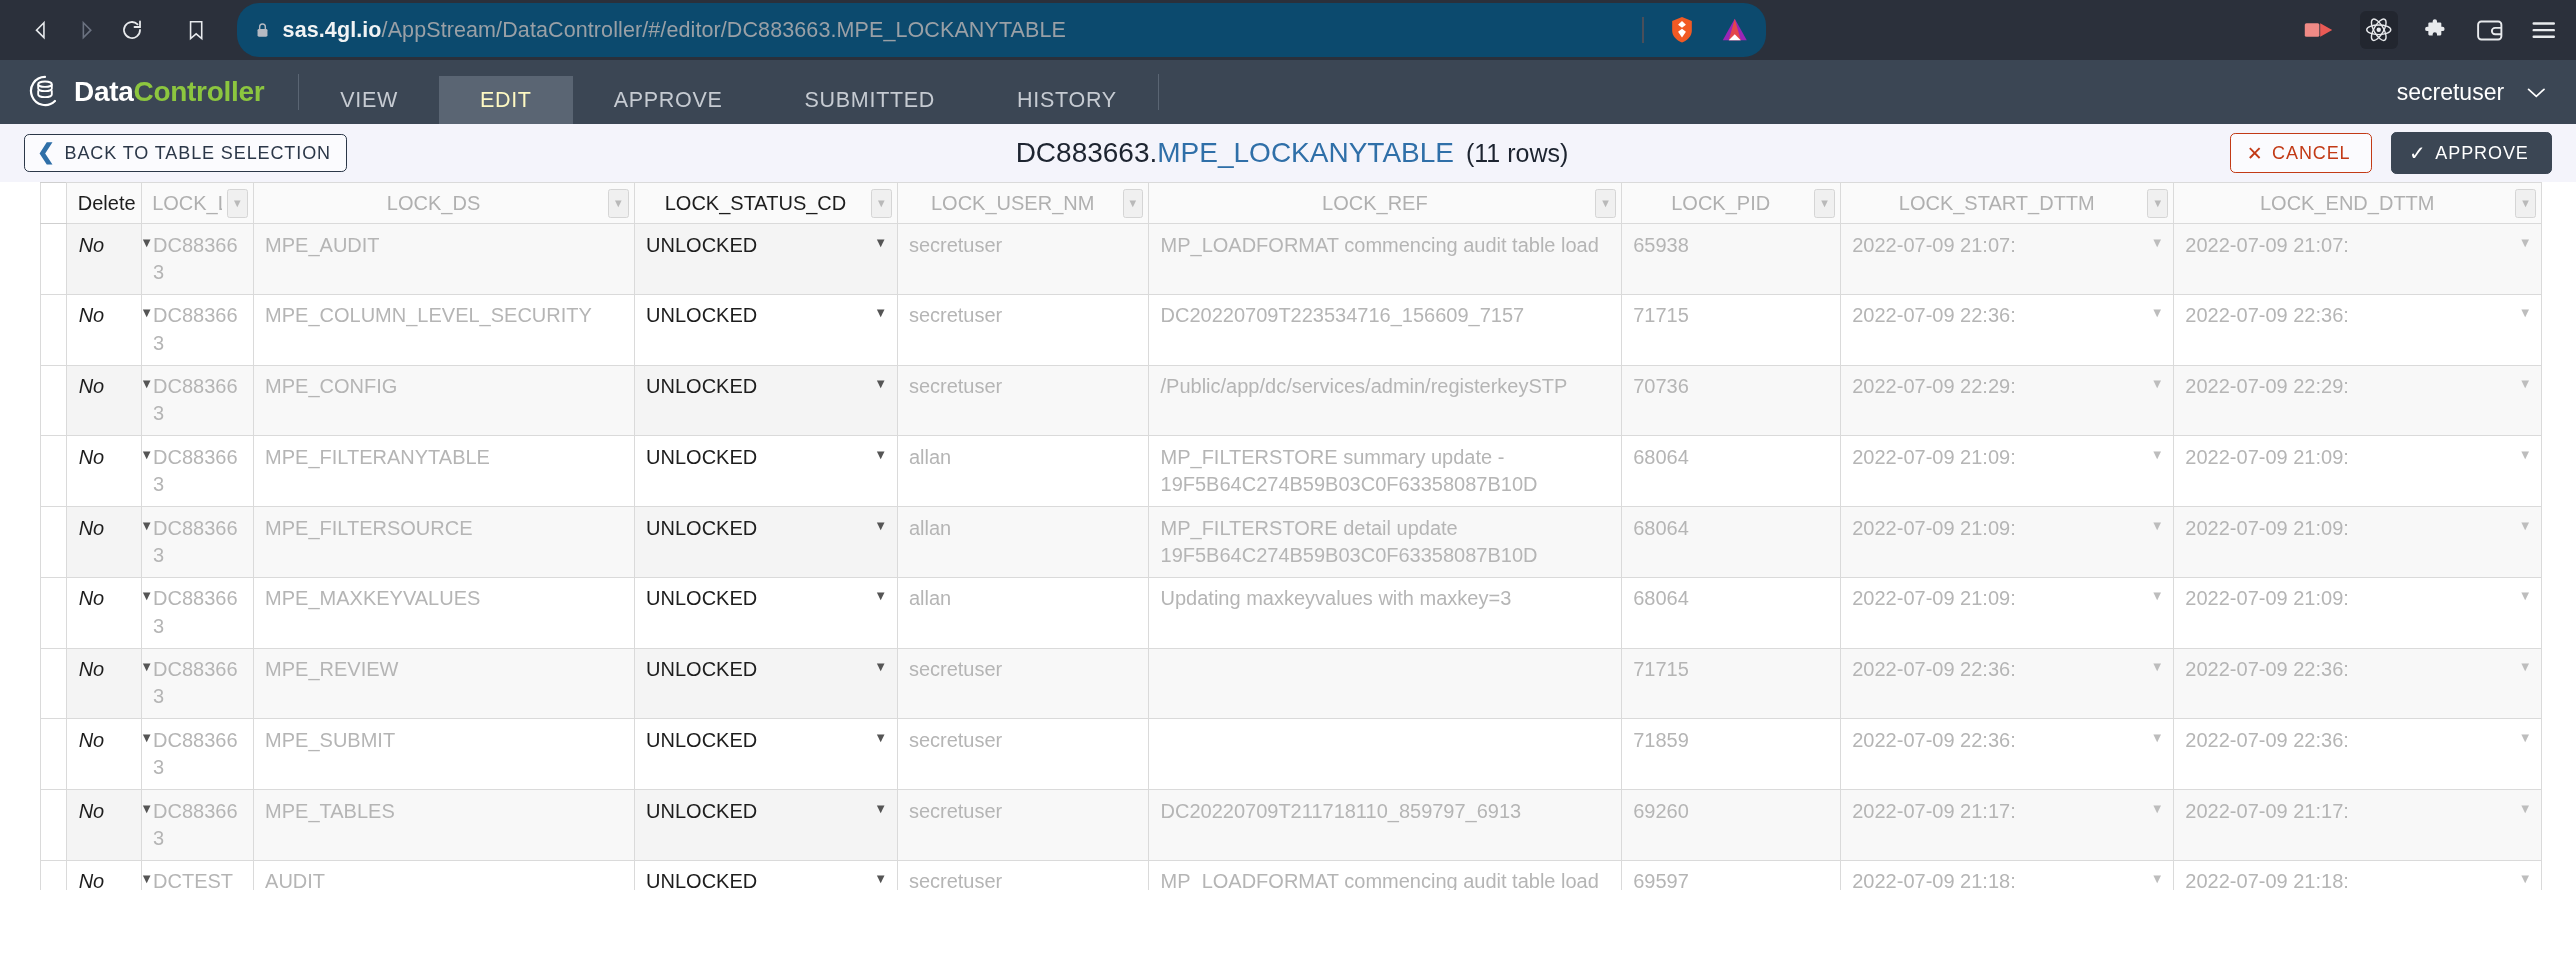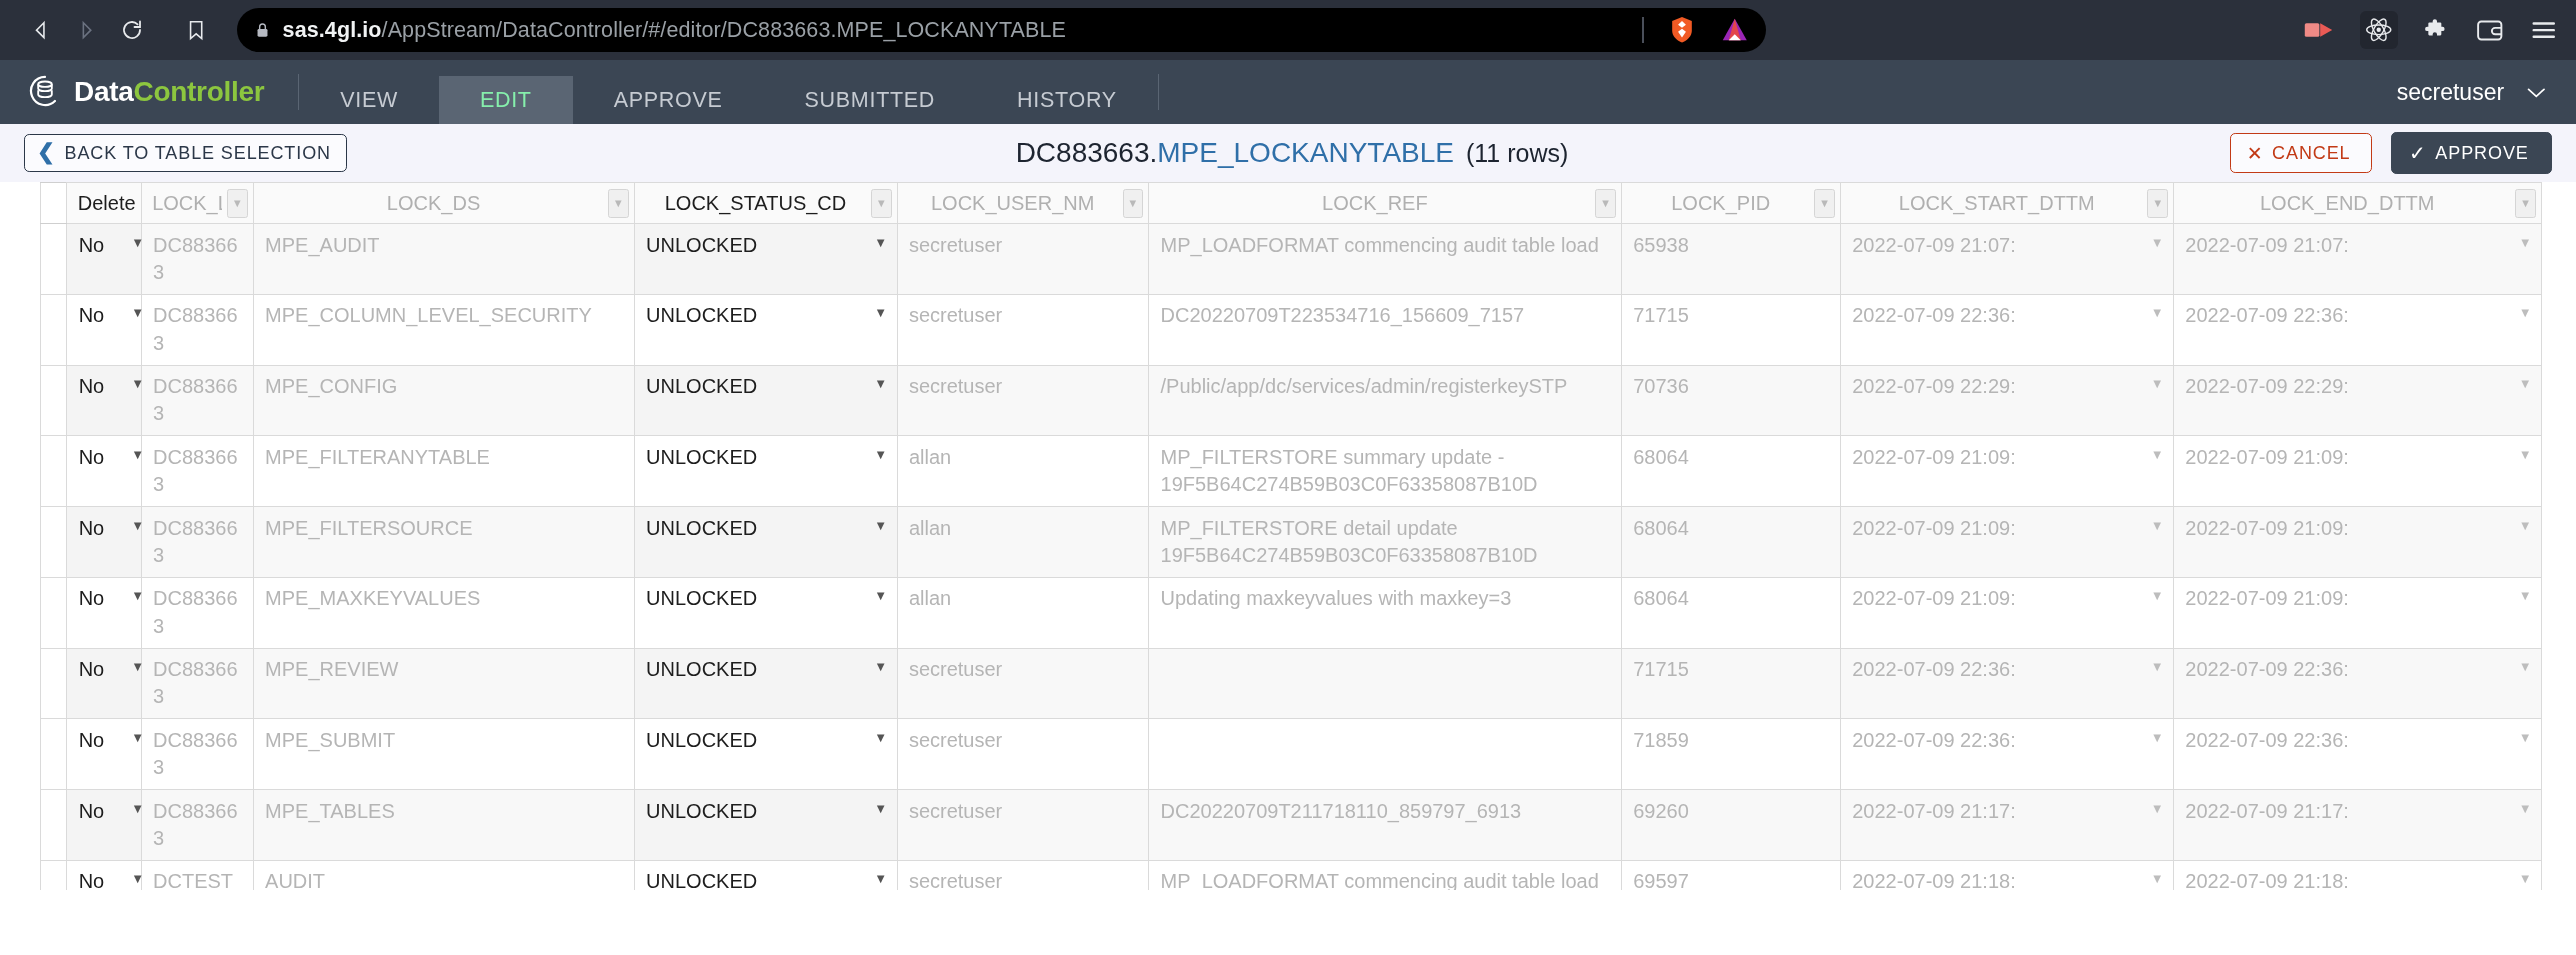--- a/index.html
+++ b/index.html
@@ -28,23 +28,23 @@
   .nav-btn svg { display: block; }
   .bookmark-btn {
     width: 43px; height: 43px;
     display: flex; align-items: center; justify-content: center;
     margin-left: 20.6px;
     color: #e8eaed;
   }
   .url-box {
     flex: 0 0 auto;
     width: 1529px;
-    height: 44px;
+    height: 54px;
     margin-left: 19px;
-    background: #000000;
+    background: #0c4a6e;
     border-radius: 22.3px;
     display: flex;
     align-items: center;
     padding: 0 17px;
     gap: 12px;
   }
   .lock-icon { color: #b6bac2; display: flex; align-items: center; }
   .url-text {
     font-size: 21.5px;
     letter-spacing: 0.1px;
@@ -100,21 +100,21 @@
   .vsep { width: 0.9px; background: #5a6573; margin: 13.7px 0; }
   .nav-tabs { display: flex; align-items: stretch; margin-top: 16px; }
   .nav-tab {
     display: flex; align-items: center; justify-content: center;
     padding: 0 41px;
     color: #c6cbd2;
     font-size: 21.5px;
     letter-spacing: 0.7px;
     white-space: nowrap;
   }
-  .nav-tab.active { background: #5a6573; color: #86efac; text-align: right; }
+  .nav-tab.active { background: #5a6573; color: #fef9c3; text-align: right; }
   .header-spacer { flex: 1; }
   .user-area {
     display: flex; align-items: center; gap: 22.3px;
     padding: 0 29px 0 38px;
     color: #ffffff;
     font-size: 23px;
   }
 
   
   .toolbar {
@@ -237,21 +237,21 @@
     justify-content: space-between;
     gap: 6.9px;
     min-height: 39px;
     padding: 7.7px 9.5px 7.7px 11.2px;
     color: #1d1d1d;
     line-height: 1.36;
   }
   .cell-sel .caret { color: #555; font-size: 13px; flex: 0 0 auto; line-height: 1.7; }
   .cell-ro .cell-sel { color: #b5b5b5; }
   .cell-ro .cell-sel .caret { color: #bdbdbd; }
-  .cell-del .cell-sel { justify-content: space-between; gap: 27px; }
+  .cell-del .cell-sel { justify-content: space-between; gap: 36px; font-style: italic; }
 
   col.c-gutter { width: 26px; }
   col.c-del    { width: 73px; }
   col.c-lib    { width: 110px; }
   col.c-ds     { width: 374px; }
   col.c-status { width: 258px; }
   col.c-user   { width: 247px; }
   col.c-ref    { width: 464px; }
   col.c-pid    { width: 215px; }
   col.c-start  { width: 327px; }

